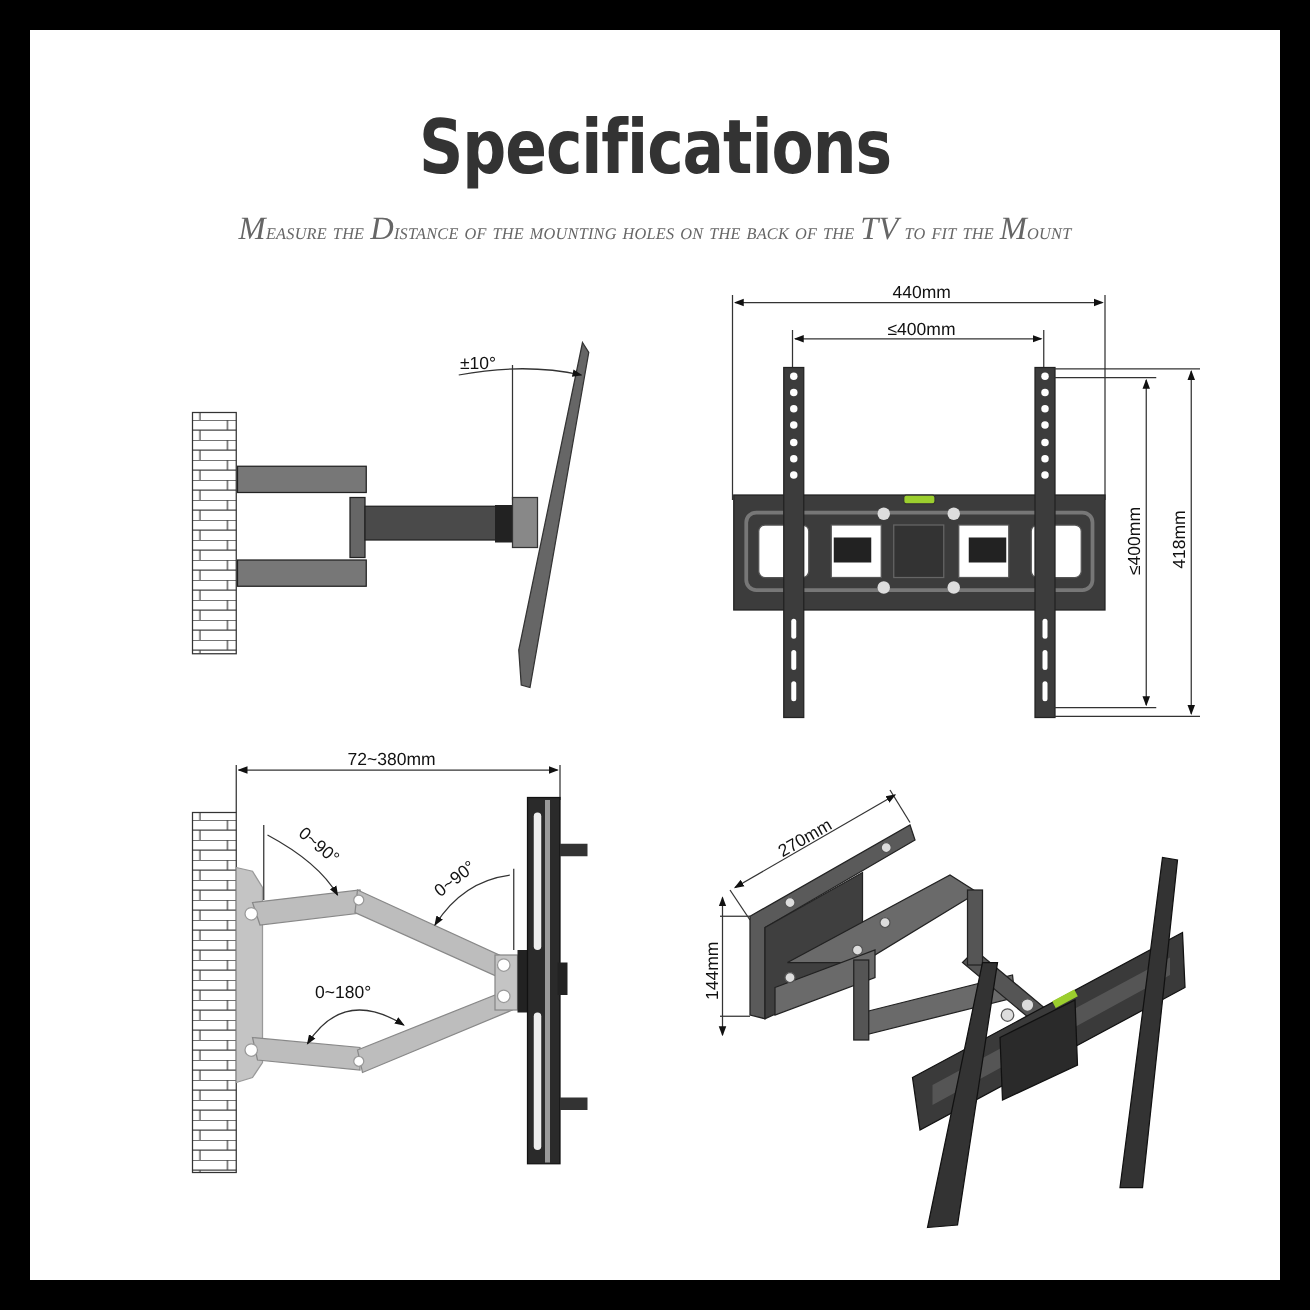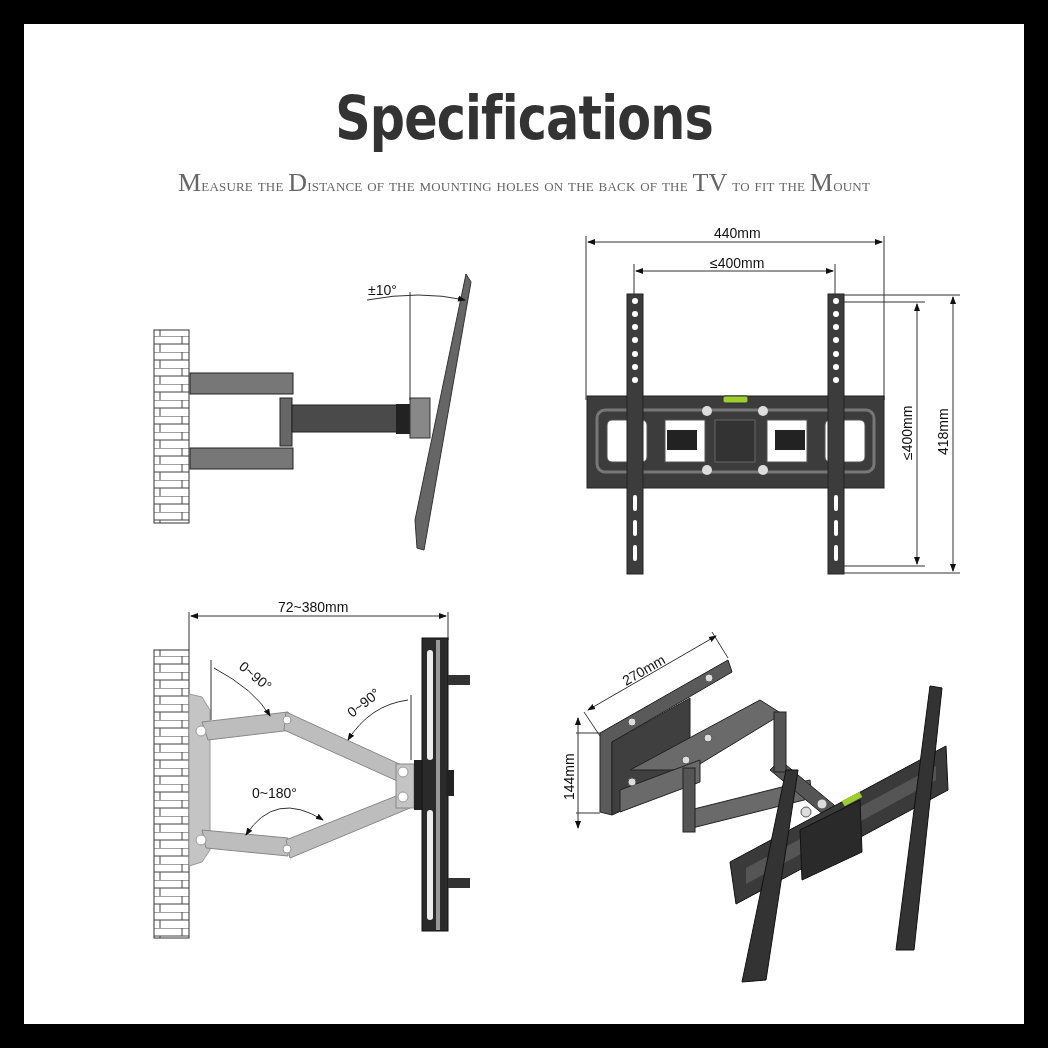--- a/index.html
+++ b/index.html
@@ -1,19 +1,19 @@
 <!DOCTYPE html>
 <html><head>
 <meta charset="utf-8">
 <style>
   html,body{margin:0;padding:0;}
   body{width:1048px;height:1048px;background:#000;position:relative;overflow:hidden;}
   .frame{position:absolute;left:24px;top:24px;width:1000px;height:1000px;background:#fff;}
   .title{position:absolute;left:0;top:78px;width:1048px;text-align:center;font-family:"DejaVu Sans","Liberation Sans",sans-serif;font-weight:bold;font-size:60px;letter-spacing:-1px;color:#333;transform:scaleX(0.82);transform-origin:center;line-height:80px;}
-  .subtitle{position:absolute;left:0;top:168px;width:1048px;text-align:center;font-family:"Liberation Serif","DejaVu Serif",serif;font-size:18px;color:#666;font-variant:small-caps;letter-spacing:0.2px;}
+  .subtitle{position:absolute;left:0;top:168px;width:1048px;text-align:center;font-family:"Liberation Serif","DejaVu Serif",serif;font-size:18px;color:#666;font-variant:small-caps;letter-spacing:0.2px;font-style:italic;}
   .subtitle .big{font-size:26px;}
   svg.panel{position:absolute;left:0;top:0;}
   .lbl{font-family:"Liberation Sans","DejaVu Sans",sans-serif;font-size:14px;fill:#111;}
 </style>
 </head>
 <body>
 
 <div class="frame"></div>
 
 <div class="title">Specifications</div>

